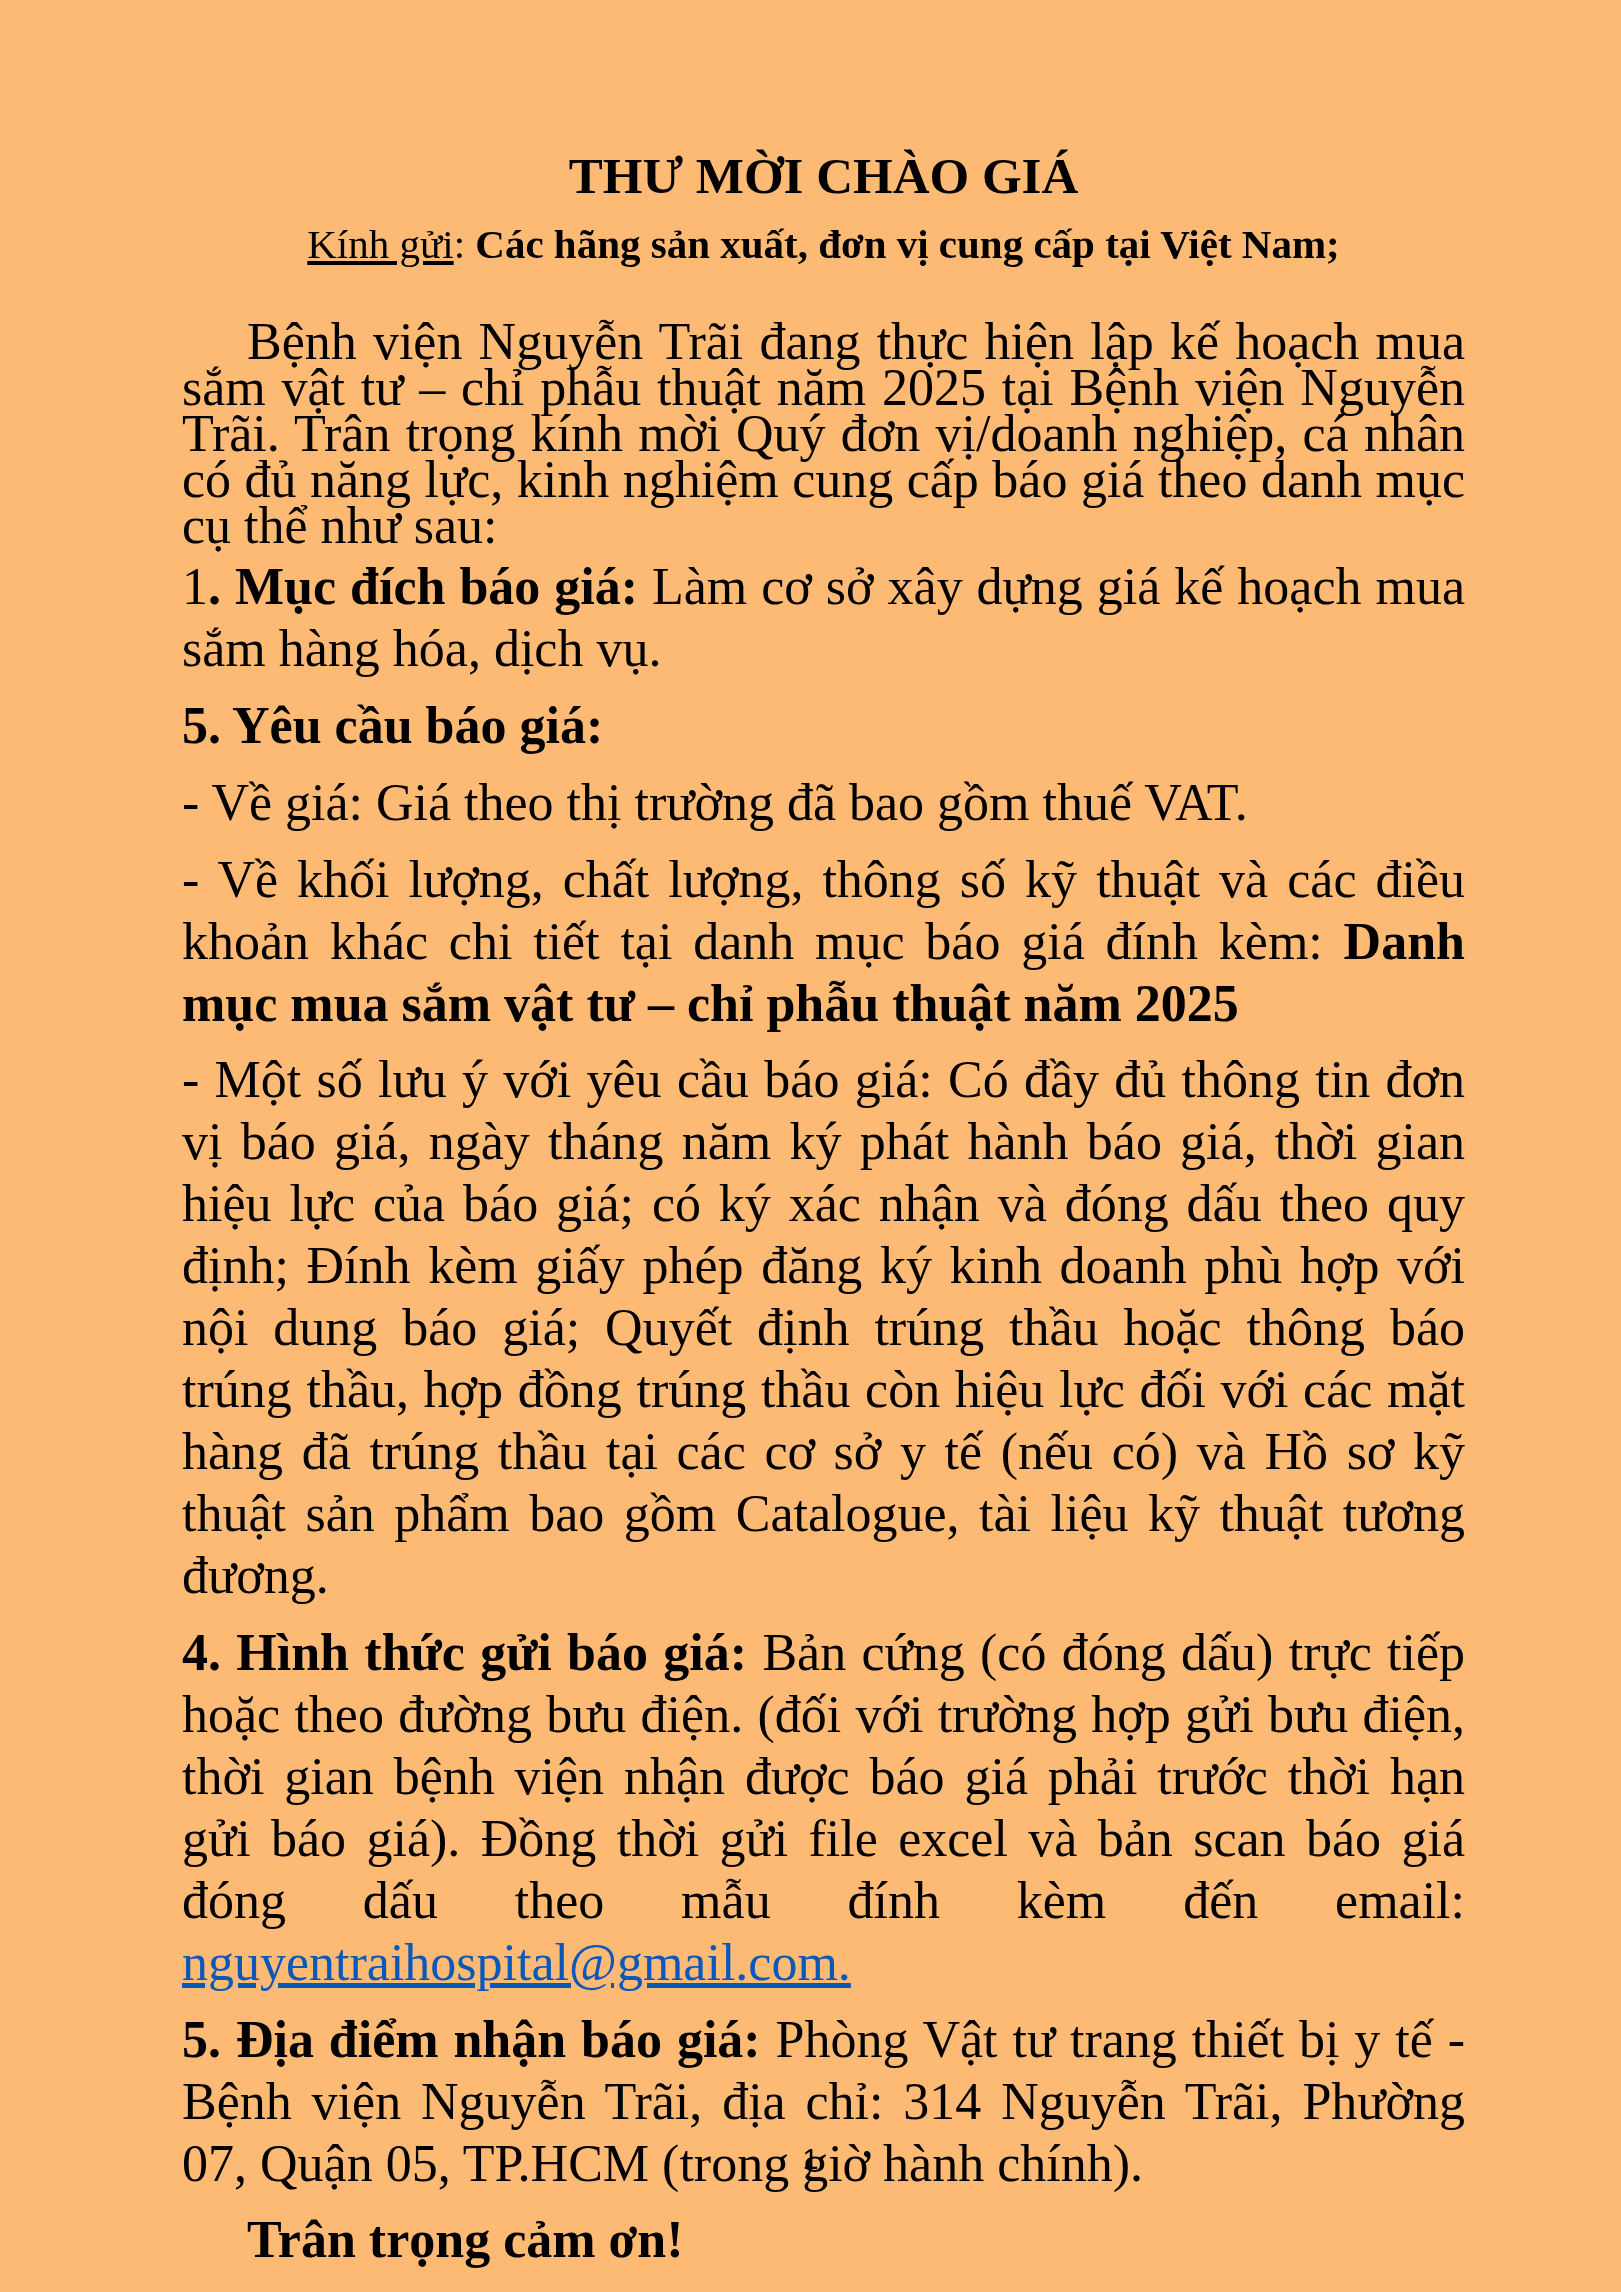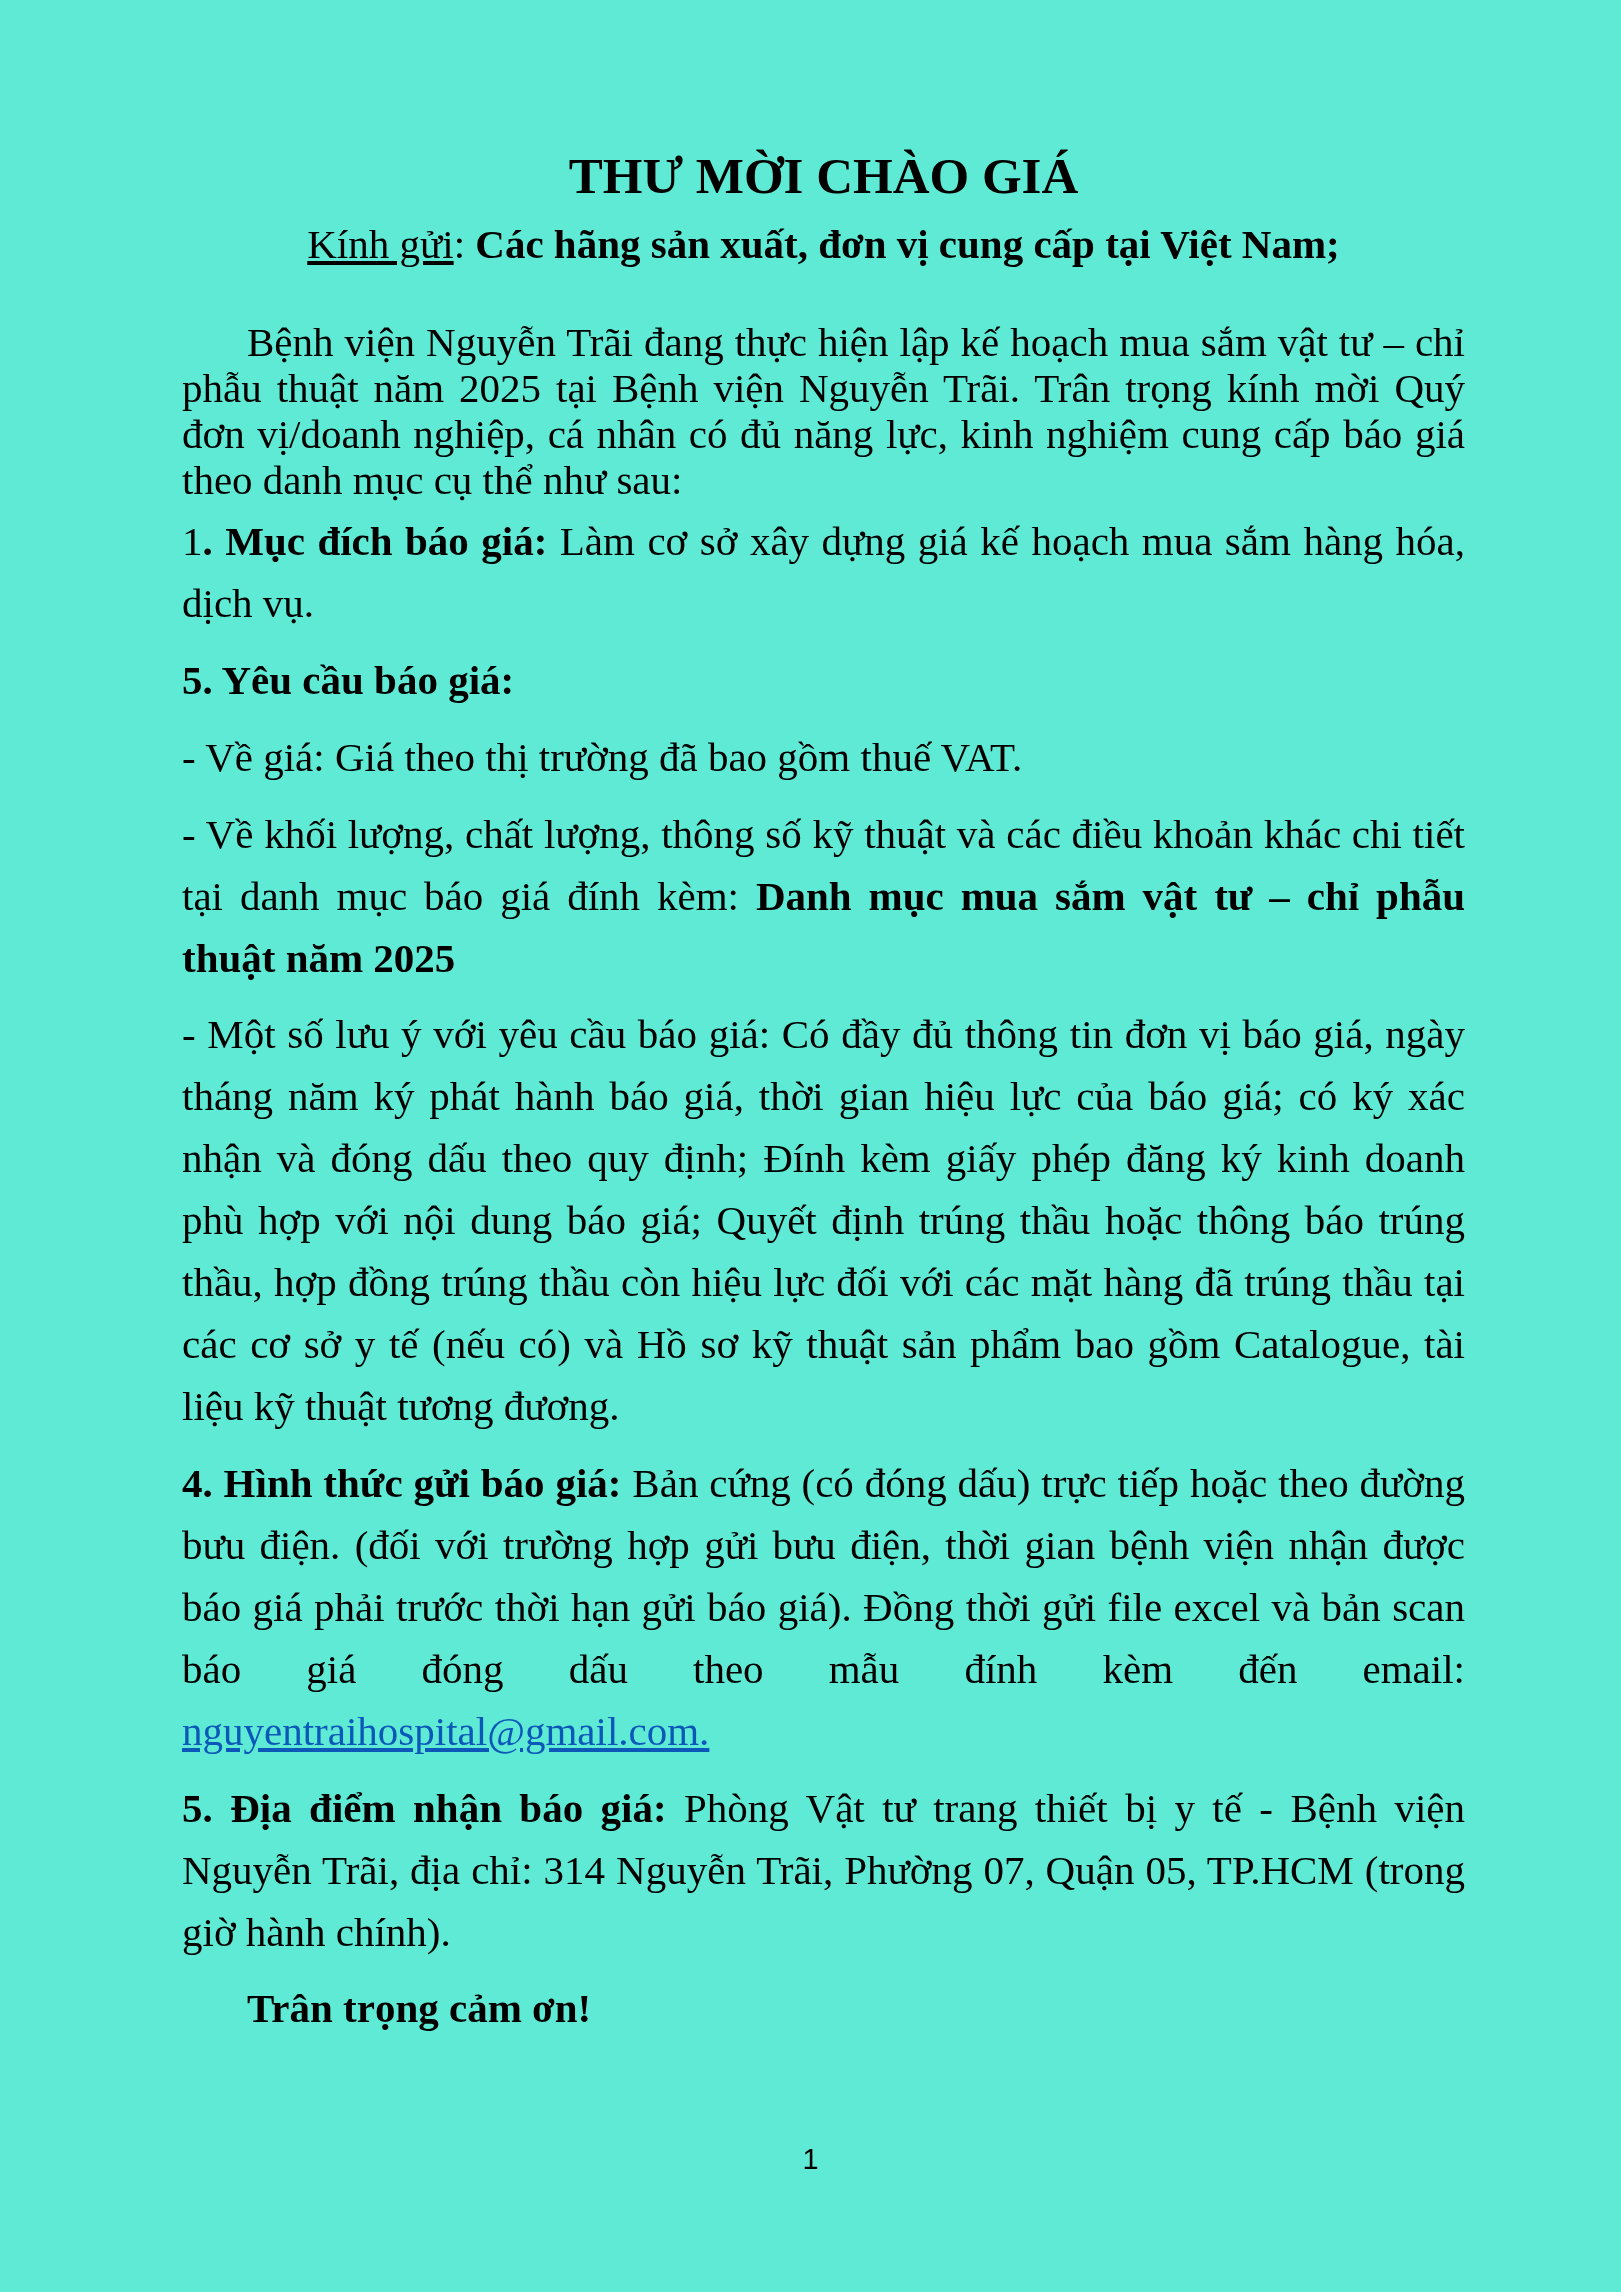--- a/index.html
+++ b/index.html
@@ -1,21 +1,21 @@
 <!DOCTYPE html>
 <html><head>
 <meta charset="utf-8">
 <style>
   html, body { margin: 0; padding: 0; background: #e8e8e8; }
   .page {
     position: relative;
     width: 1621px;
     height: 2293px;
     margin: 0 auto;
-    background: #5eead4;
+    background: #fdba74;
     color: #000000;
     font-family: "Liberation Serif", "DejaVu Serif", serif;
     overflow: hidden;
   }
   .content {
     position: absolute;
     left: 182px;
     top: 0;
     width: 1283px;
   }
@@ -28,21 +28,21 @@
   }
   .salutation {
     font-size: 41px;
     line-height: 49px;
     text-align: center;
     margin: 13.7px 0 50px 0;
   }
   .salutation .u { text-decoration: underline; }
   .salutation .b { font-weight: bold; text-align: right; }
   p.body {
-    font-size: 41px;
+    font-size: 52px;
     line-height: 62px;
     margin: 0 0 14.7px 0;
     text-align: justify;
   }
   p.intro {
     line-height: 46px;
     margin-bottom: 7.8px;
   }
   .indent { text-indent: 65px; }
   .b { font-weight: bold; }

